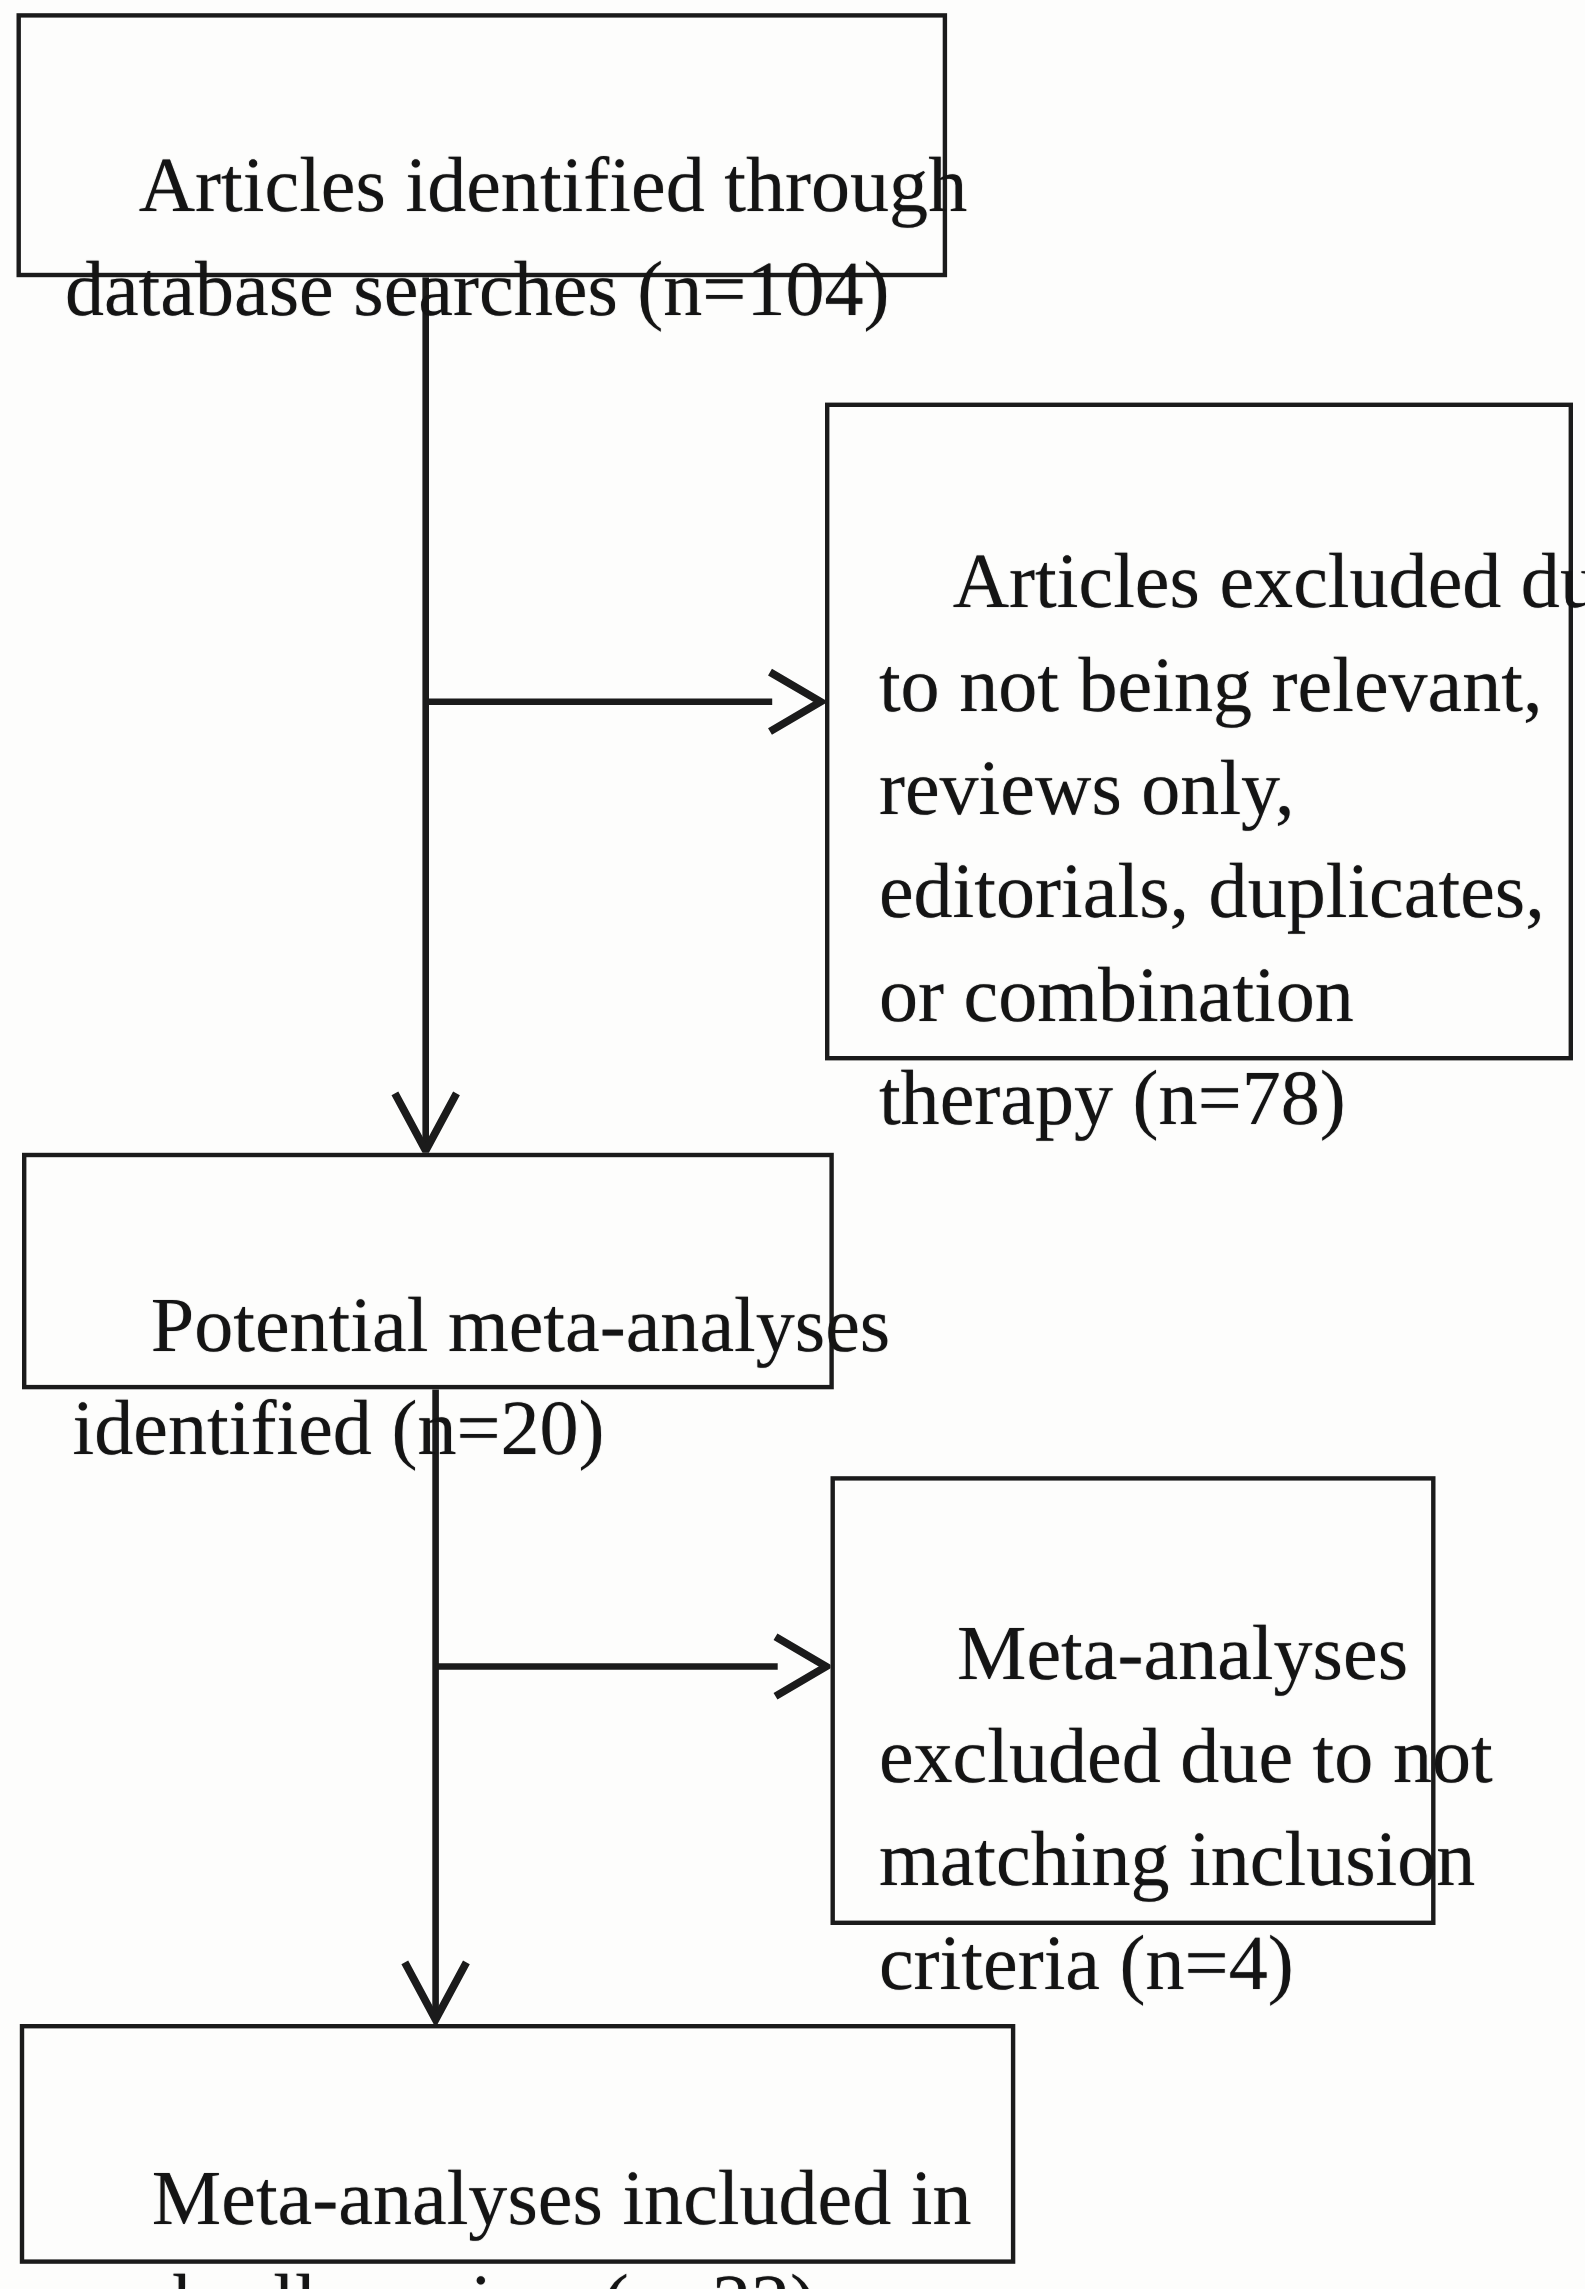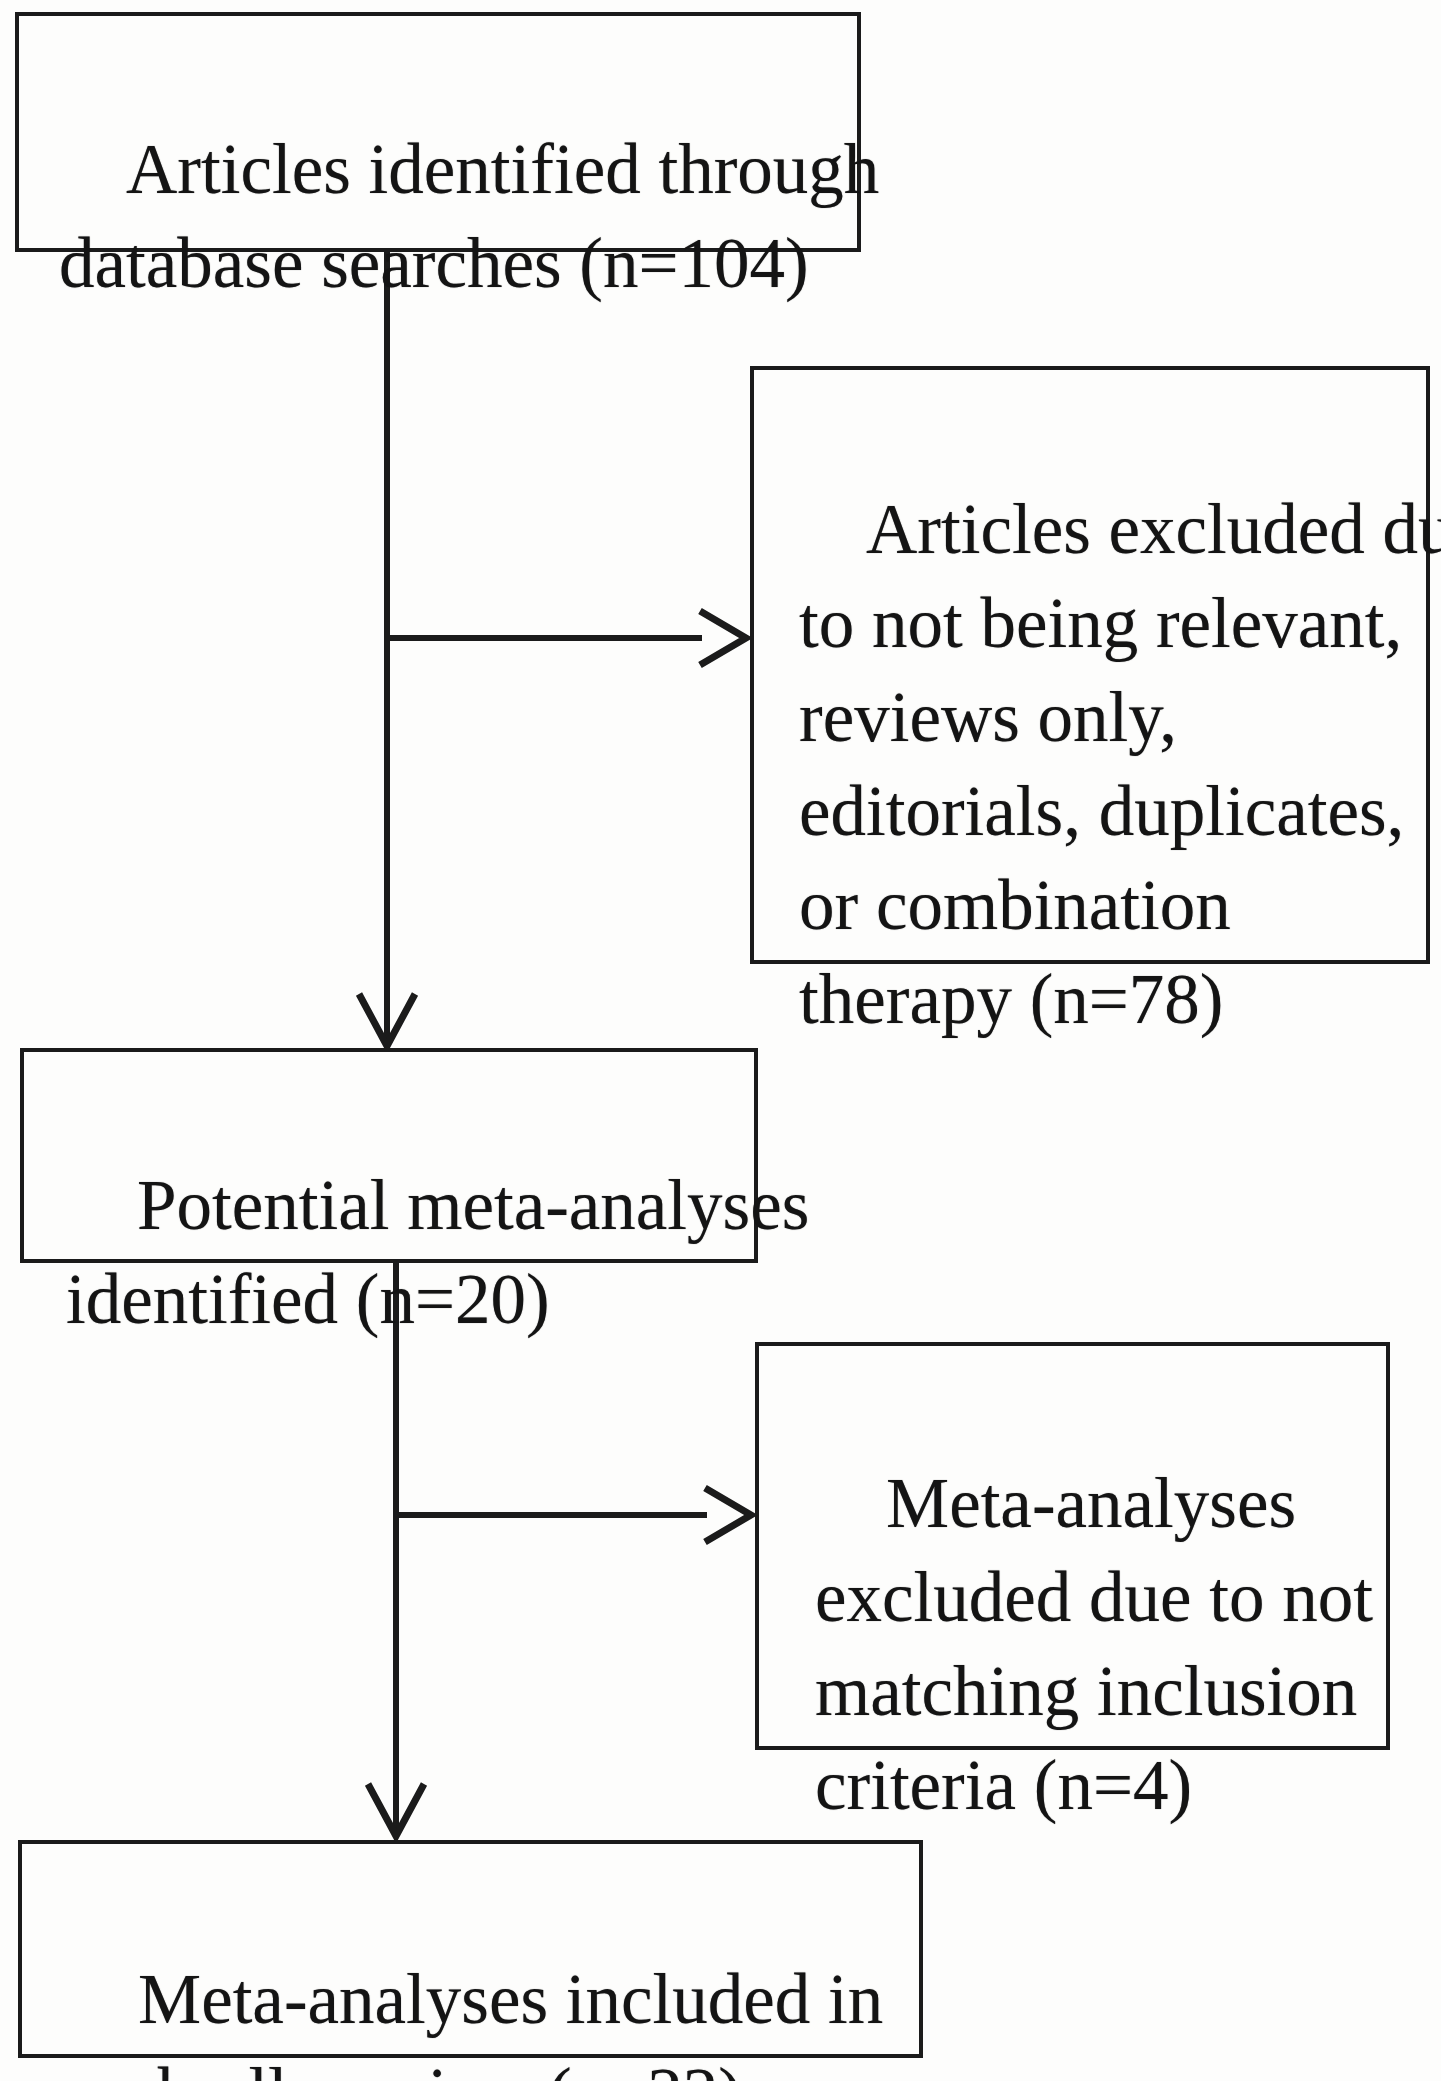--- a/index.html
+++ b/index.html
@@ -50,22 +50,22 @@
     width: 680px; height: 598px;
     padding: 18px 6px 0 45px;
   }
   .node-potential-meta-analyses {
     left: 20px; top: 1048px;
     width: 738px; height: 215px;
     padding: 12px 10px 0 42px;
   }
   .node-meta-analyses-excluded {
     left: 755px; top: 1342px;
-    width: 635px; height: 408px;
-    padding: 16px 6px 0 56px;
+    width: 550px; height: 408px;
+    padding: 16px 6px 0 40px;
   }
   .node-meta-analyses-included {
     left: 18px; top: 1840px;
     width: 905px; height: 218px;
     padding: 14px 10px 0 45px;
   }
 </style>
 </head>
 <body>
 

